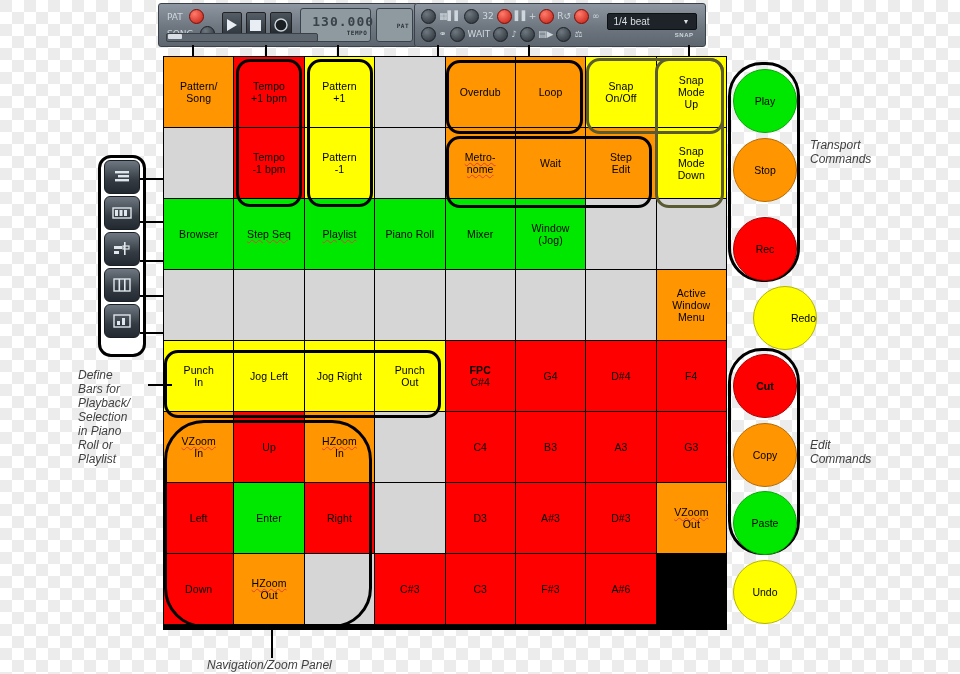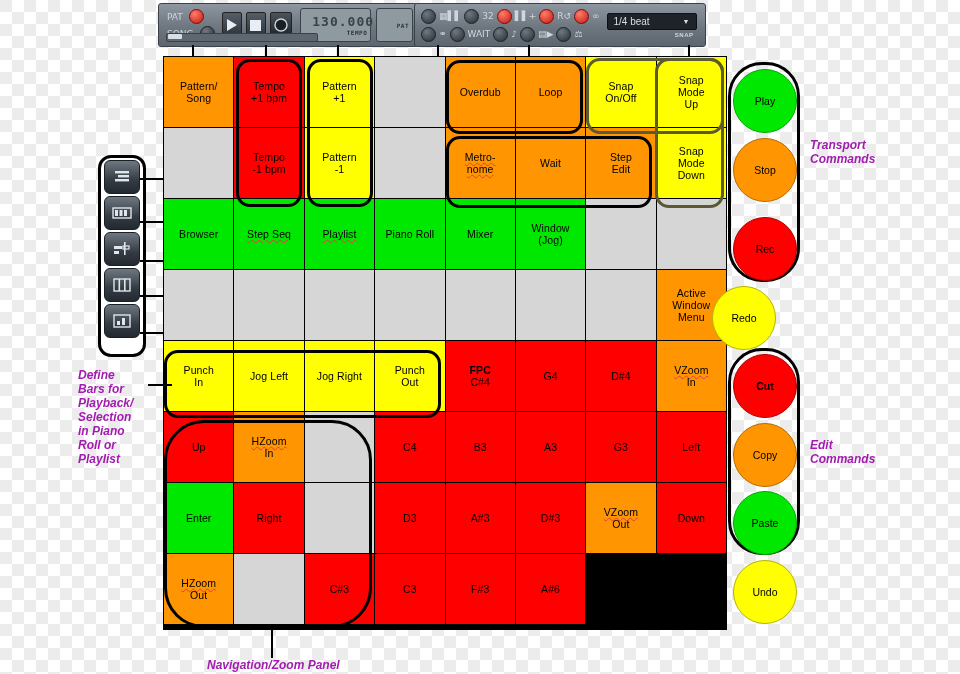--- a/index.html
+++ b/index.html
@@ -30,22 +30,22 @@
   .grp.olive{border-color:#5a5a33;}
   
   .circ{position:absolute;width:62px;height:62px;border-radius:50%;
     display:flex;align-items:center;justify-content:center;
     font-size:10.5px;color:#000;border:1px solid #8a8a00;}
   .circ.green{background:#00e800;border-color:#0a0;}
   .circ.orange{background:#ff9500;border-color:#b56a00;}
   .circ.red{background:#ff0000;border-color:#a00;}
   .circ.yellow{background:#ffff00;border-color:#b5b500;}
   
-  .anno{position:absolute;font-weight:bold;font-style:italic;font-size:12px;
-    line-height:14px;color:#a21caf;}
+  .anno{position:absolute;font-weight:normal;font-style:italic;font-size:12px;
+    line-height:14px;color:#404040;}
   
   .ln{position:absolute;background:#000;}
   .lnv{width:2px;}
   .lnh{height:2px;}
   
   .tbar{position:absolute;background:linear-gradient(#8e97a1,#6e7780 55%,#5d666f);
     border:1px solid #3a4148;border-radius:3px;display:flex;align-items:center;}
   .lcd{background:#8f9aa0;border:1px solid #39414a;border-radius:3px;
     display:flex;flex-direction:column;justify-content:center;
     font-family:"DejaVu Sans Mono", monospace;color:#353c42;padding-left:7px;}
@@ -415,20 +415,25 @@
     <div class="cell c-red">
       <div>
         <span style="display: block;">G4</span>
       </div>
     </div>
     <div class="cell c-red">
       <div>
         <span style="display: block;">D#4</span>
       </div>
     </div>
+    <div class="cell c-red">
+      <div>
+        <span style="display: block;">F4</span>
+      </div>
+    </div>
     <div class="cell c-orange">
       <div>
         <span class="ul" style="display: block;">VZoom</span>
         <span style="display: block;">In</span>
       </div>
     </div>
     <div class="cell c-red">
       <div>
         <span style="display: block;">Up</span>
       </div>
@@ -555,21 +560,21 @@
 <div class="grp" style="left:728px;top:62px;width:72px;height:220px;border-radius:34px;"></div>
 <div class="circ green" style="left:733px;top:69px;">
     <span>Play</span>
   </div>
 <div class="circ orange" style="left:733px;top:138px;">
     <span>Stop</span>
   </div>
 <div class="circ red" style="left:733px;top:217px;">
     <span>Rec</span>
   </div>
-<div class="circ yellow" style="left:712px;top:286px;">
+<div class="circ yellow" style="left:753px;top:286px;justify-content:flex-end;">
     <span>Redo</span>
   </div>
 
 <div class="grp" style="left:728px;top:348px;width:72px;height:207px;border-radius:34px;"></div>
 <div class="circ red" style="left:733px;top:354px;font-weight:bold;">
     <span>Cut</span>
   </div>
 <div class="circ orange" style="left:733px;top:423px;">
     <span>Copy</span>
   </div>

